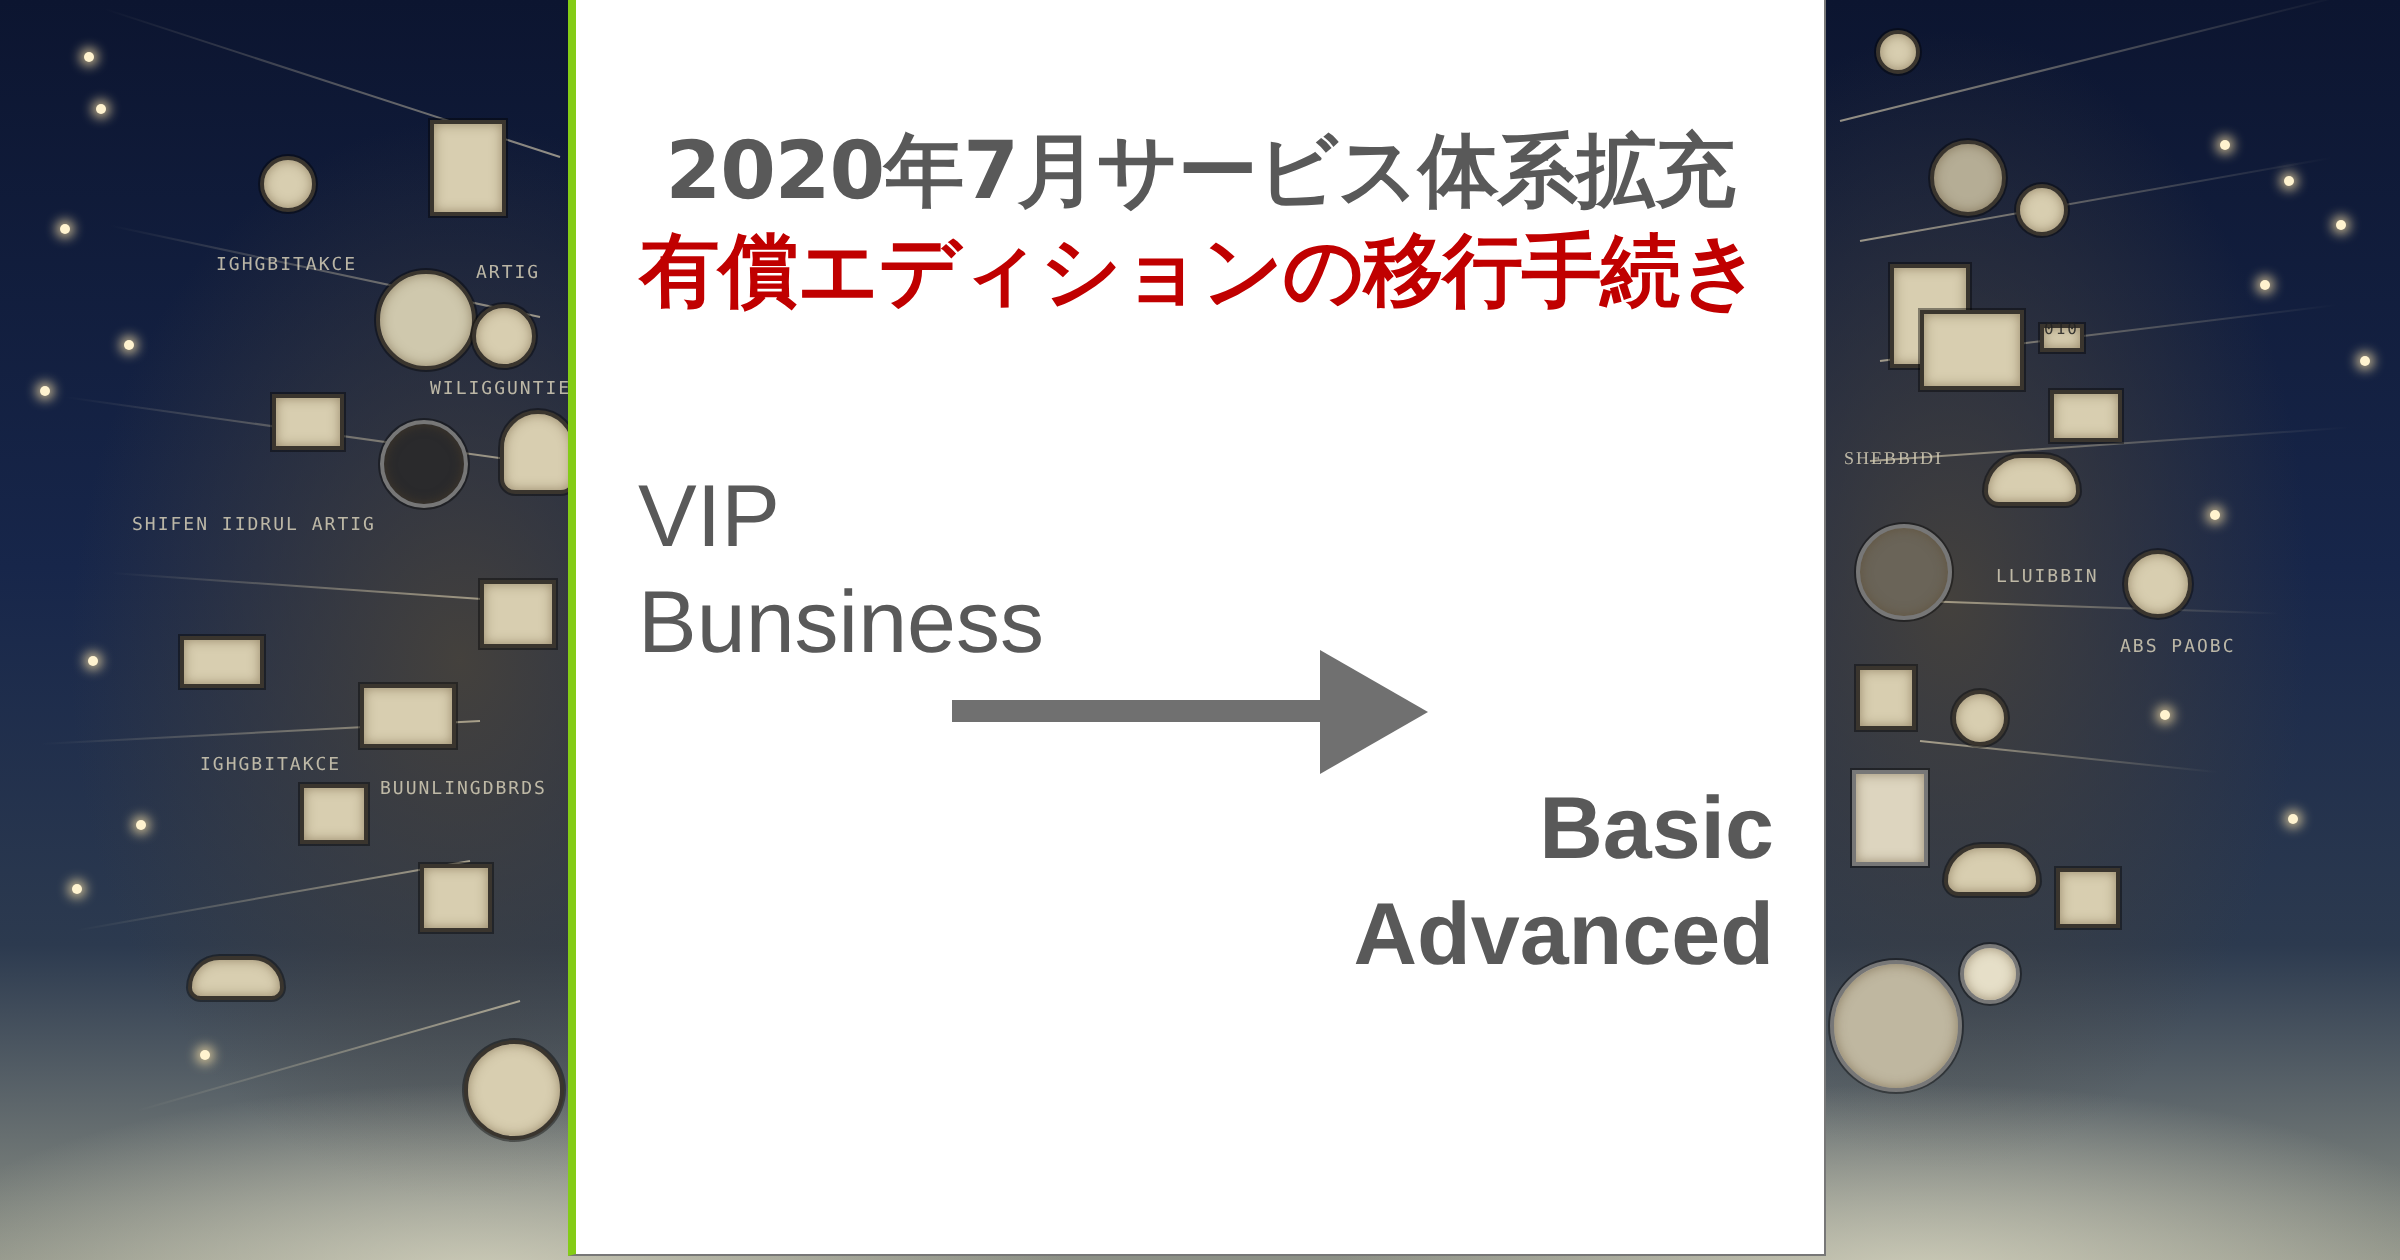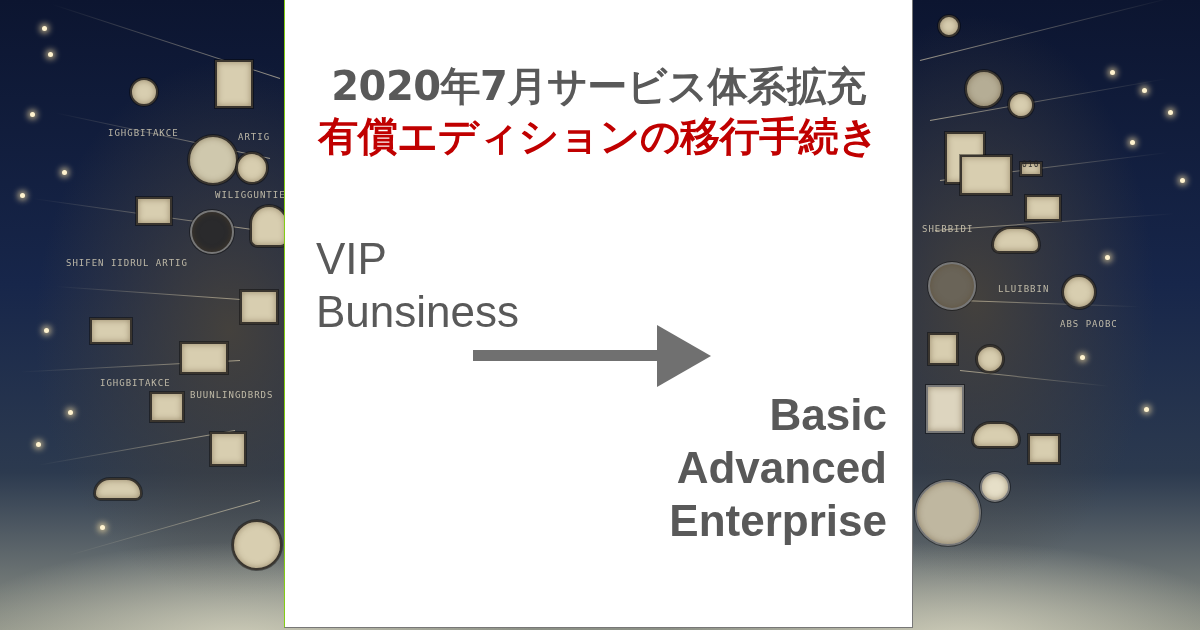--- a/index.html
+++ b/index.html
@@ -38,21 +38,21 @@
     .ico.round { border-radius: 50%; }
     .ico.cloud { border-radius: 30px 30px 12px 12px; }
     .ico.dark { background: #2a2a2c; border-color: #777; }
     .lbl {
       position: absolute; color: #d6cfb8; font-family: "DejaVu Sans Mono", monospace;
       font-size: 9px; letter-spacing: 1px; opacity: 0.85;
     }
     .panel {
       position: absolute; left: 284px; top: 0; width: 629px; height: 628px;
       background: #ffffff;
-      border-left: 1px solid #84cc16; border-right: 1px solid #777; border-bottom: 1px solid #777;
+      border-left: 4px solid #84cc16; border-right: 1px solid #777; border-bottom: 1px solid #777;
       box-sizing: border-box;
     }
     .title1 {
       position: absolute; left: 0; width: 100%; top: 62px; text-align: center;
       font-size: 40px; font-weight: bold; line-height: 48px; color: #595959;
       font-family: "DejaVu Sans", sans-serif; letter-spacing: -0.5px;
     }
     .title2 {
       position: absolute; left: 0; width: 100%; top: 112px; text-align: center;
       font-size: 40px; font-weight: bold; line-height: 48px; color: #c00000;
@@ -138,21 +138,21 @@
   <div class="ico round dark" style="left:928px;top:262px;width:44px;height:44px;background:#6a6458;"></div>
   <div class="ico round" style="left:1062px;top:275px;width:30px;height:30px;"></div>
   <div class="ico" style="left:928px;top:333px;width:26px;height:28px;"></div>
   <div class="ico round" style="left:976px;top:345px;width:24px;height:24px;"></div>
   <div class="ico dark" style="left:926px;top:385px;width:34px;height:44px;background:#ddd5bf;"></div>
   <div class="ico cloud" style="left:972px;top:422px;width:44px;height:22px;"></div>
   <div class="ico" style="left:1028px;top:434px;width:28px;height:26px;"></div>
   <div class="ico round dark" style="left:980px;top:472px;width:26px;height:26px;background:#e6dfc8;"></div>
   <div class="ico round dark" style="left:915px;top:480px;width:62px;height:62px;background:#bfb7a0;"></div>
   <div class="lbl" style="left:1022px;top:160px;color:#222;font-size:8px;">010</div>
-  <div class="lbl" style="left:922px;top:224px;">SHEBBIDI</div>
+  <div class="lbl" style="left:922px;top:224px;font-family:Liberation Serif, serif;">SHEBBIDI</div>
   <div class="lbl" style="left:998px;top:284px;">LLUIBBIN</div>
   <div class="lbl" style="left:1060px;top:319px;">ABS PAOBC</div>
 </div>
 
 <div class="panel">
   <div class="title1">2020年7月サービス体系拡充</div>
   <div class="title2">有償エディションの移行手続き</div>
 
   <div class="old-list">
     <span class="item">VIP</span>
@@ -160,15 +160,14 @@
   </div>
 
   <svg class="arrow" width="240" height="66" viewBox="0 0 240 66">
     <rect x="0" y="26" width="188" height="11" fill="#707070"></rect>
     <polygon points="184,1 238,32 184,63" fill="#707070"></polygon>
   </svg>
 
   <div class="new-list">
     <span class="item">Basic</span>
     <span class="item">Advanced</span>
-    <span class="item">Enterprise</span>
   </div>
 </div>
 
 </body></html>

